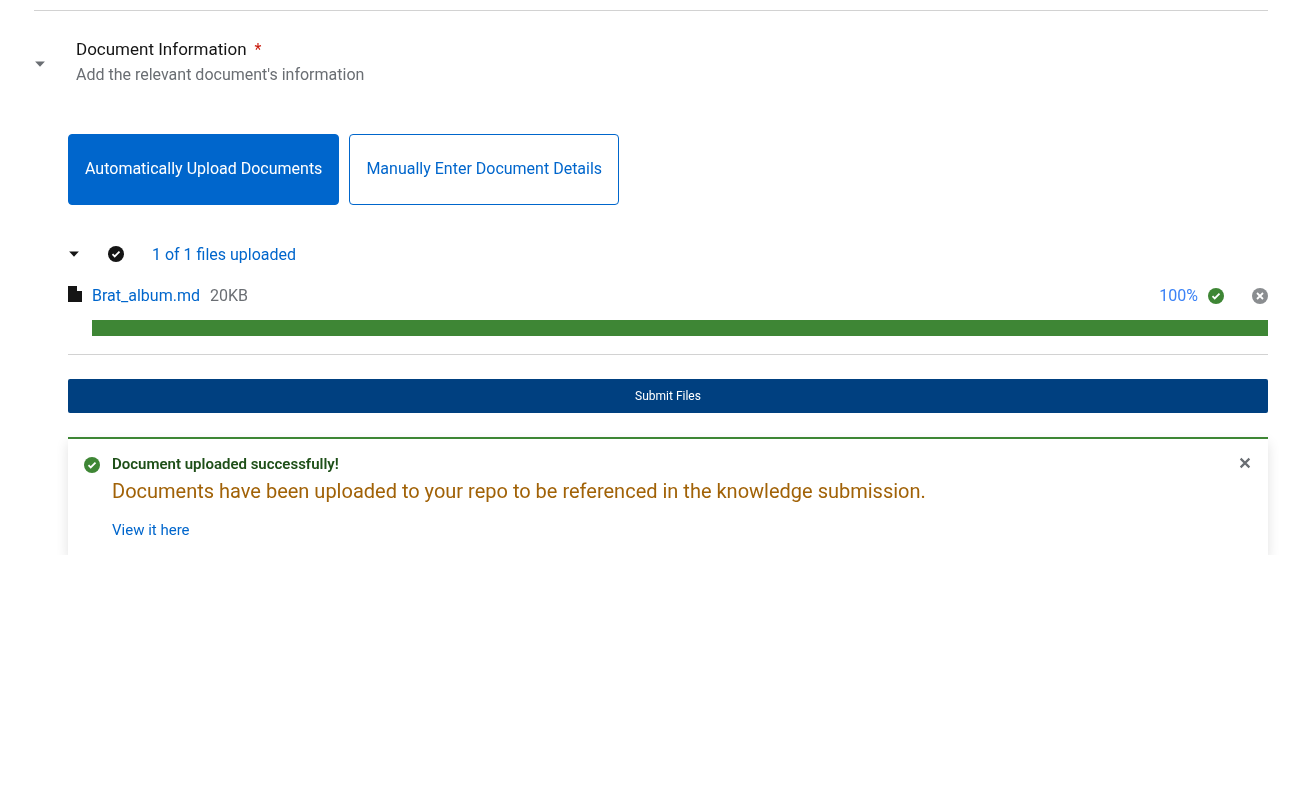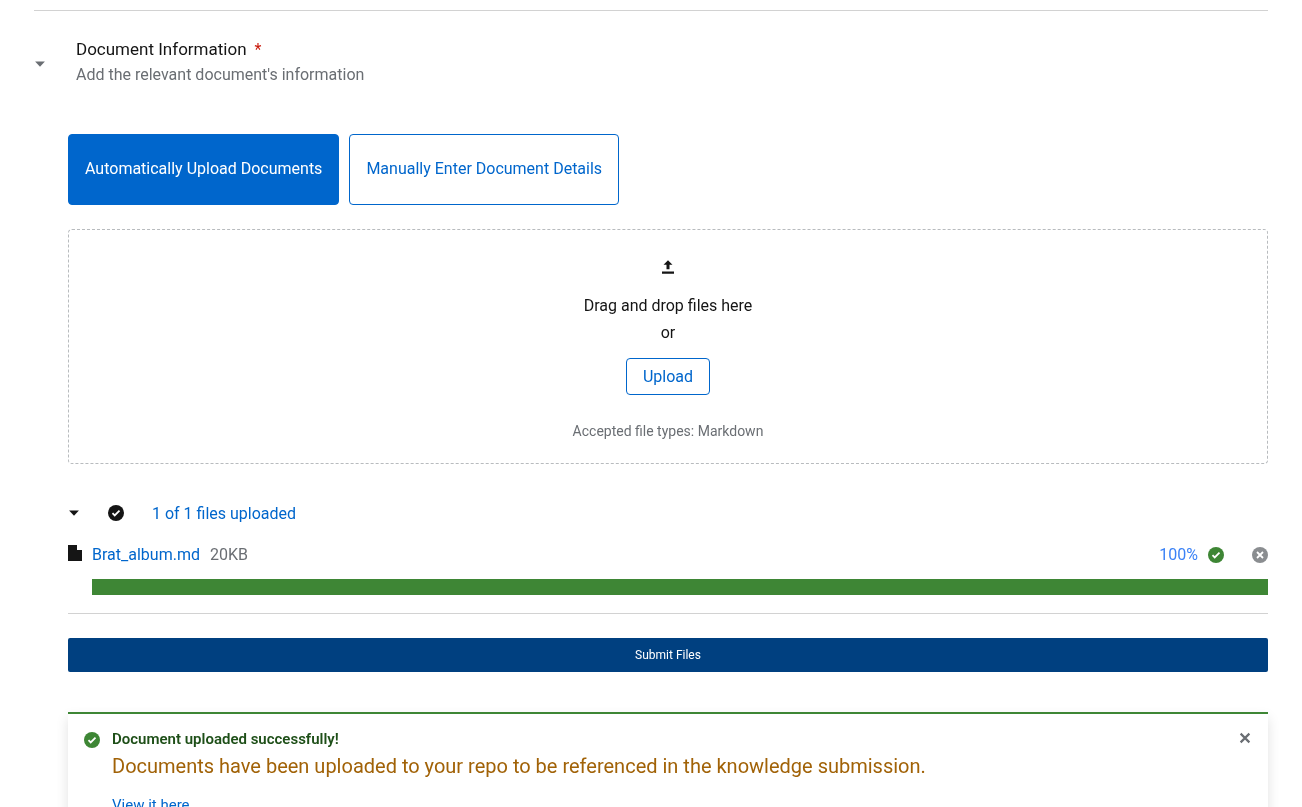--- a/index.html
+++ b/index.html
@@ -154,21 +154,21 @@
     padding: 10px;
     background: #004080;
     color: #fff;
     border: none;
     font-size: 12px;
     font-family: inherit;
     cursor: pointer;
     border-radius: 2px;
   }
   .alert {
-    margin-top: 40px;
+    margin-top: 24px;
     border-top: 2px solid #3e8635;
     background: #fff;
     box-shadow: 0 6px 12px rgba(0,0,0,0.12);
     padding: 16px;
     display: flex;
     align-items: flex-start;
     gap: 12px;
     position: relative;
   }
   .alert-icon { color: #3e8635; margin-top: 2px; }
@@ -204,32 +204,20 @@
       <div class="section-desc">Add the relevant document's information</div>
     </div>
   </div>
 
   <div class="content">
     <div class="tab-group">
       <button class="tab-btn tab-primary">Automatically Upload Documents</button>
       <button class="tab-btn tab-secondary">Manually Enter Document Details</button>
     </div>
 
-    <div class="dropzone">
-      <span class="dz-icon">
-        <svg width="18" height="18" viewBox="0 0 24 24" fill="currentColor">
-            <path d="M12 3l-6 6h4v6h4v-6h4l-6-6z"></path>
-            <rect x="4" y="18" width="16" height="3"></rect>
-          </svg>
-      </span>
-      <div class="dz-line">Drag and drop files here</div>
-      <div class="dz-line">or</div>
-      <button class="dz-upload-btn">Upload</button>
-      <div class="dz-hint">Accepted file types: Markdown</div>
-    </div>
 
     <div class="upload-summary">
       <span class="summary-chevron">
         <svg width="12" height="12" viewBox="0 0 16 16" fill="#151515">
             <path d="M1.5 4.5l6.5 7 6.5-7z"></path>
           </svg>
       </span>
       <span class="summary-check">
         <svg width="16" height="16" viewBox="0 0 16 16" fill="#151515">
             <circle cx="8" cy="8" r="8"></circle>

